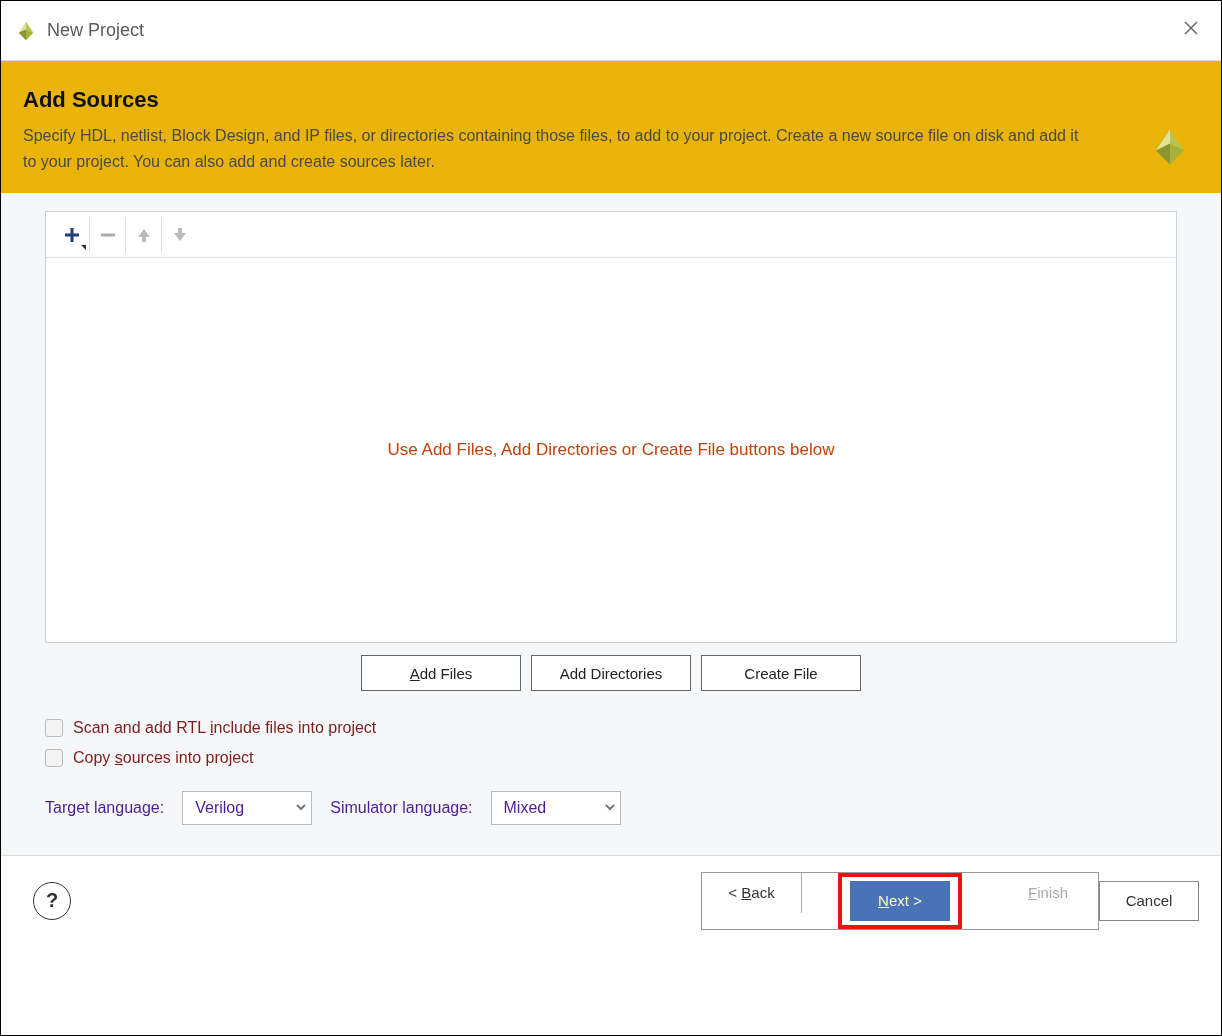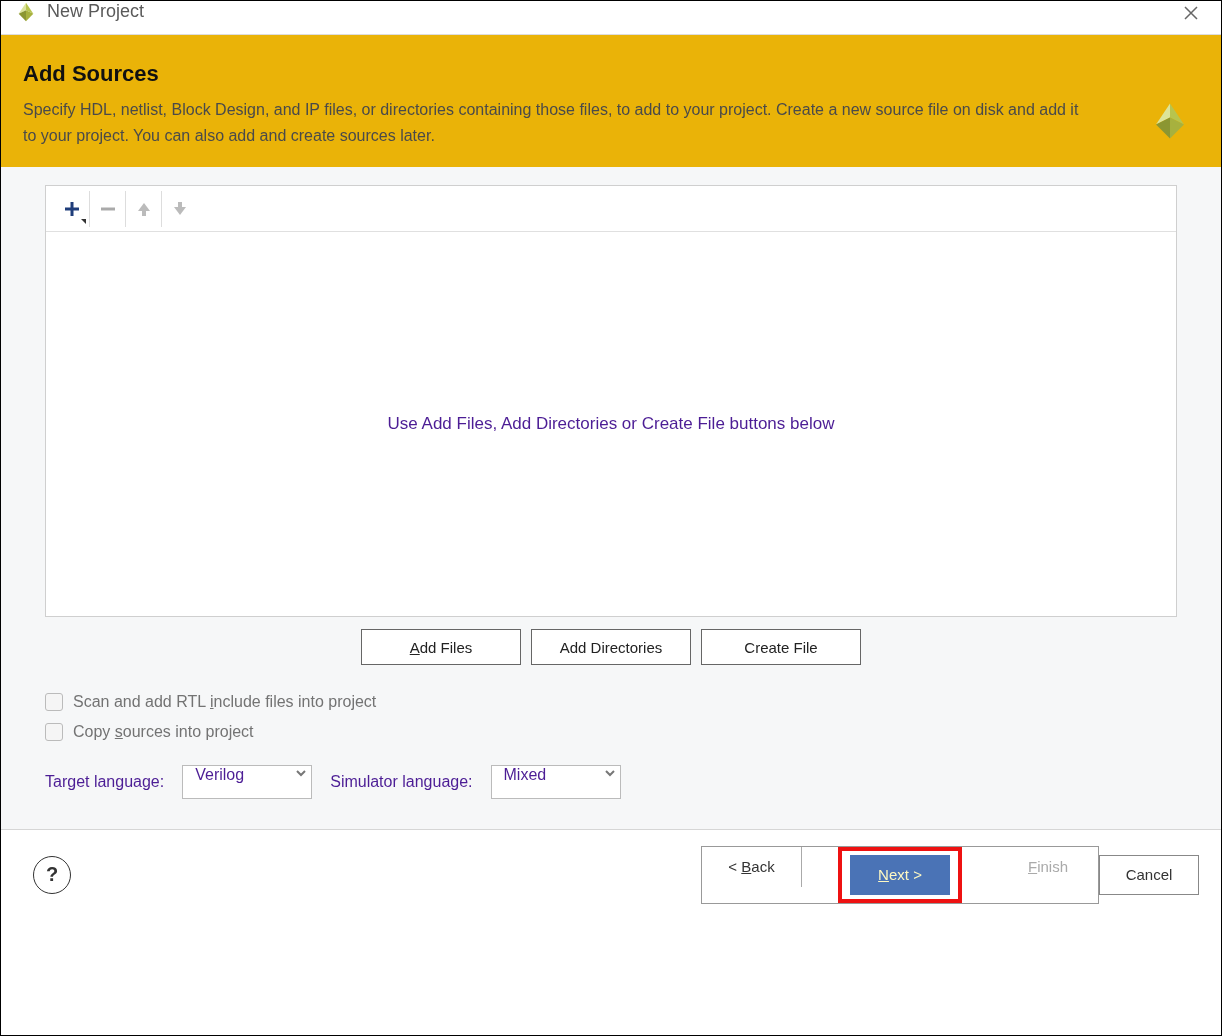--- a/index.html
+++ b/index.html
@@ -8,23 +8,23 @@
     width: 1222px;
     height: 1036px;
     font-family: "Segoe UI", Arial, sans-serif;
     font-size: 15px;
     color: #333;
     background: #fff;
     border: 1px solid #000;
   }
   
   .titlebar {
-    height: 34px;
-    display: flex;
-    align-items: flex-start;
+    height: 60px;
+    display: flex;
+    align-items: center;
     padding: 0 14px;
     border-bottom: 1px solid #ddd;
     background: #fff;
   }
   .titlebar .app-icon {
     width: 22px; height: 22px;
     margin-right: 10px;
     display: inline-flex; align-items: center; justify-content: center;
   }
   .titlebar .title-text {
@@ -95,21 +95,21 @@
     right: 3px; bottom: 3px;
     width: 0; height: 0;
     border-left: 5px solid transparent;
     border-top: 5px solid #333;
   }
   .panel-body {
     flex: 1 1 auto;
     display: flex;
     align-items: center;
     justify-content: center;
-    color: #4c1d95;
+    color: #c2410c;
     font-size: 17px;
   }
   
   .buttons-row {
     display: flex;
     justify-content: center;
     gap: 10px;
     padding: 12px 0 12px 0;
   }
   .btn {
@@ -127,21 +127,21 @@
   }
   
   .opts {
     padding: 10px 0 0 0;
   }
   .opt {
     display: flex;
     align-items: center;
     gap: 10px;
     padding: 6px 0;
-    color: #737373;
+    color: #7f1d1d;
     font-size: 16px;
   }
   .chk {
     width: 18px; height: 18px;
     border: 1.5px solid #bbb;
     border-radius: 3px;
     display: inline-flex;
     align-items: center;
     justify-content: center;
     background: #f5f5f5;
@@ -156,20 +156,21 @@
     font-size: 16px;
     color: #4c1d95;
   }
   .select {
     border: 1px solid #bbb;
     background: #fff;
     height: 34px;
     min-width: 130px;
     padding: 0 4px 0 12px;
     display: inline-flex;
+    align-items: center;
     justify-content: space-between;
     gap: 12px;
     cursor: pointer;
   }
   .select .caret {
     color: #777;
     font-size: 14px;
   }
   
   .footer {

